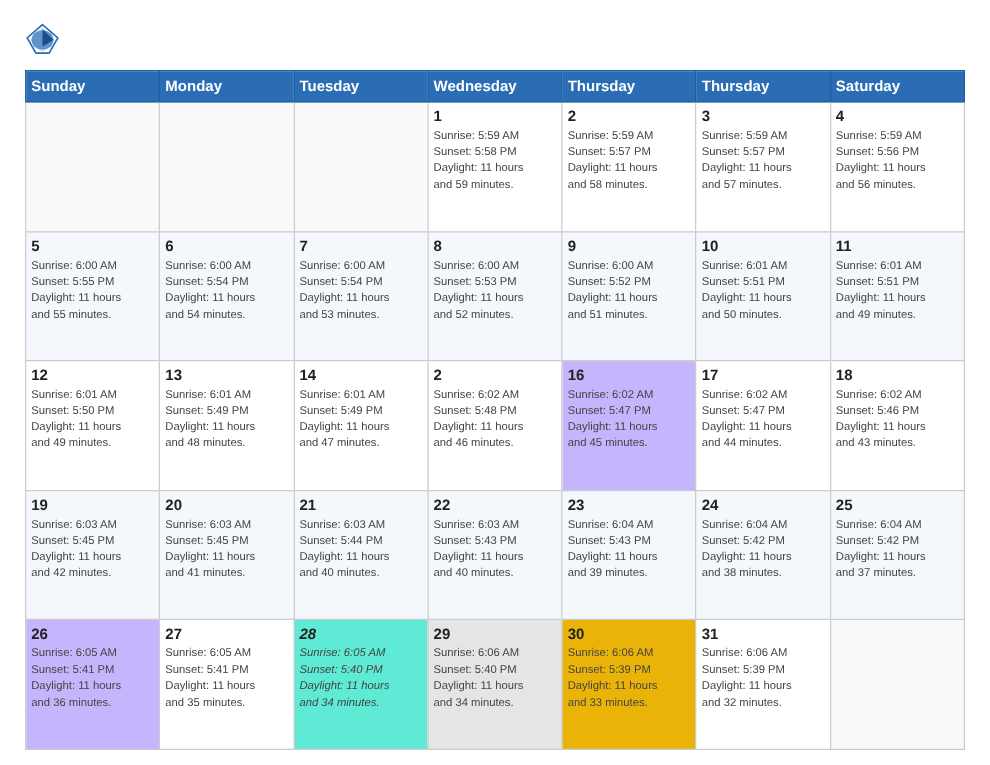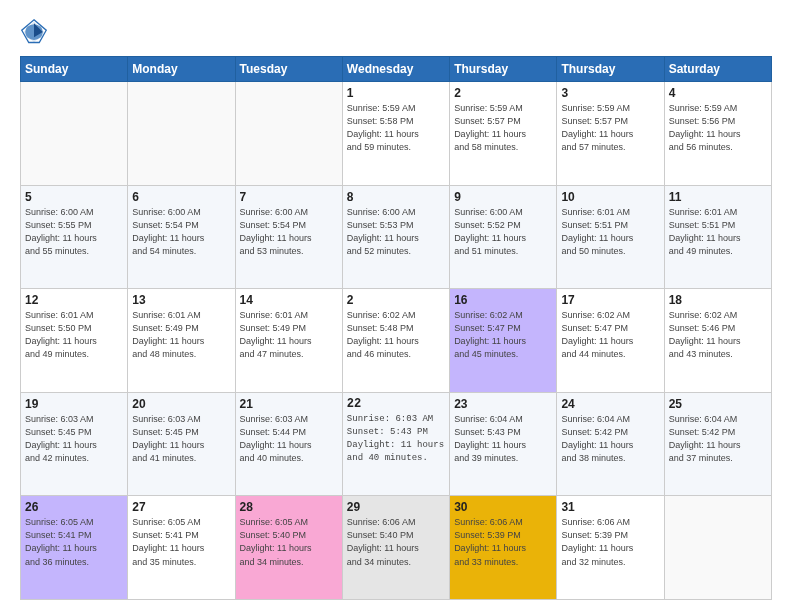--- a/index.html
+++ b/index.html
@@ -289,21 +289,21 @@
 Daylight: 11 hours
 and 41 minutes.</div>
           </td>
           <td style="background: rgb(244, 247, 251);">
             <span class="day-num">21</span>
             <div class="day-info" style="white-space: pre-line;">Sunrise: 6:03 AM
 Sunset: 5:44 PM
 Daylight: 11 hours
 and 40 minutes.</div>
           </td>
-          <td style="background: rgb(244, 247, 251); font-family: Liberation Mono, monospace;">
+          <td style="background: rgb(244, 247, 251);">
             <span class="day-num">22</span>
             <div class="day-info" style="white-space: pre-line;">Sunrise: 6:03 AM
 Sunset: 5:43 PM
 Daylight: 11 hours
 and 40 minutes.</div>
           </td>
           <td style="background: rgb(244, 247, 251);">
             <span class="day-num">23</span>
             <div class="day-info" style="white-space: pre-line;">Sunrise: 6:04 AM
 Sunset: 5:43 PM
@@ -333,21 +333,21 @@
 Daylight: 11 hours
 and 36 minutes.</div>
           </td>
           <td style="background: rgb(255, 255, 255);">
             <span class="day-num">27</span>
             <div class="day-info" style="white-space: pre-line;">Sunrise: 6:05 AM
 Sunset: 5:41 PM
 Daylight: 11 hours
 and 35 minutes.</div>
           </td>
-          <td style="background: #f9a8d4;">
+          <td style="background: #5eead4; font-style: italic;">
             <span class="day-num">28</span>
             <div class="day-info" style="white-space: pre-line;">Sunrise: 6:05 AM
 Sunset: 5:40 PM
 Daylight: 11 hours
 and 34 minutes.</div>
           </td>
           <td style="background: #e5e5e5;">
             <span class="day-num">29</span>
             <div class="day-info" style="white-space: pre-line;">Sunrise: 6:06 AM
 Sunset: 5:40 PM

